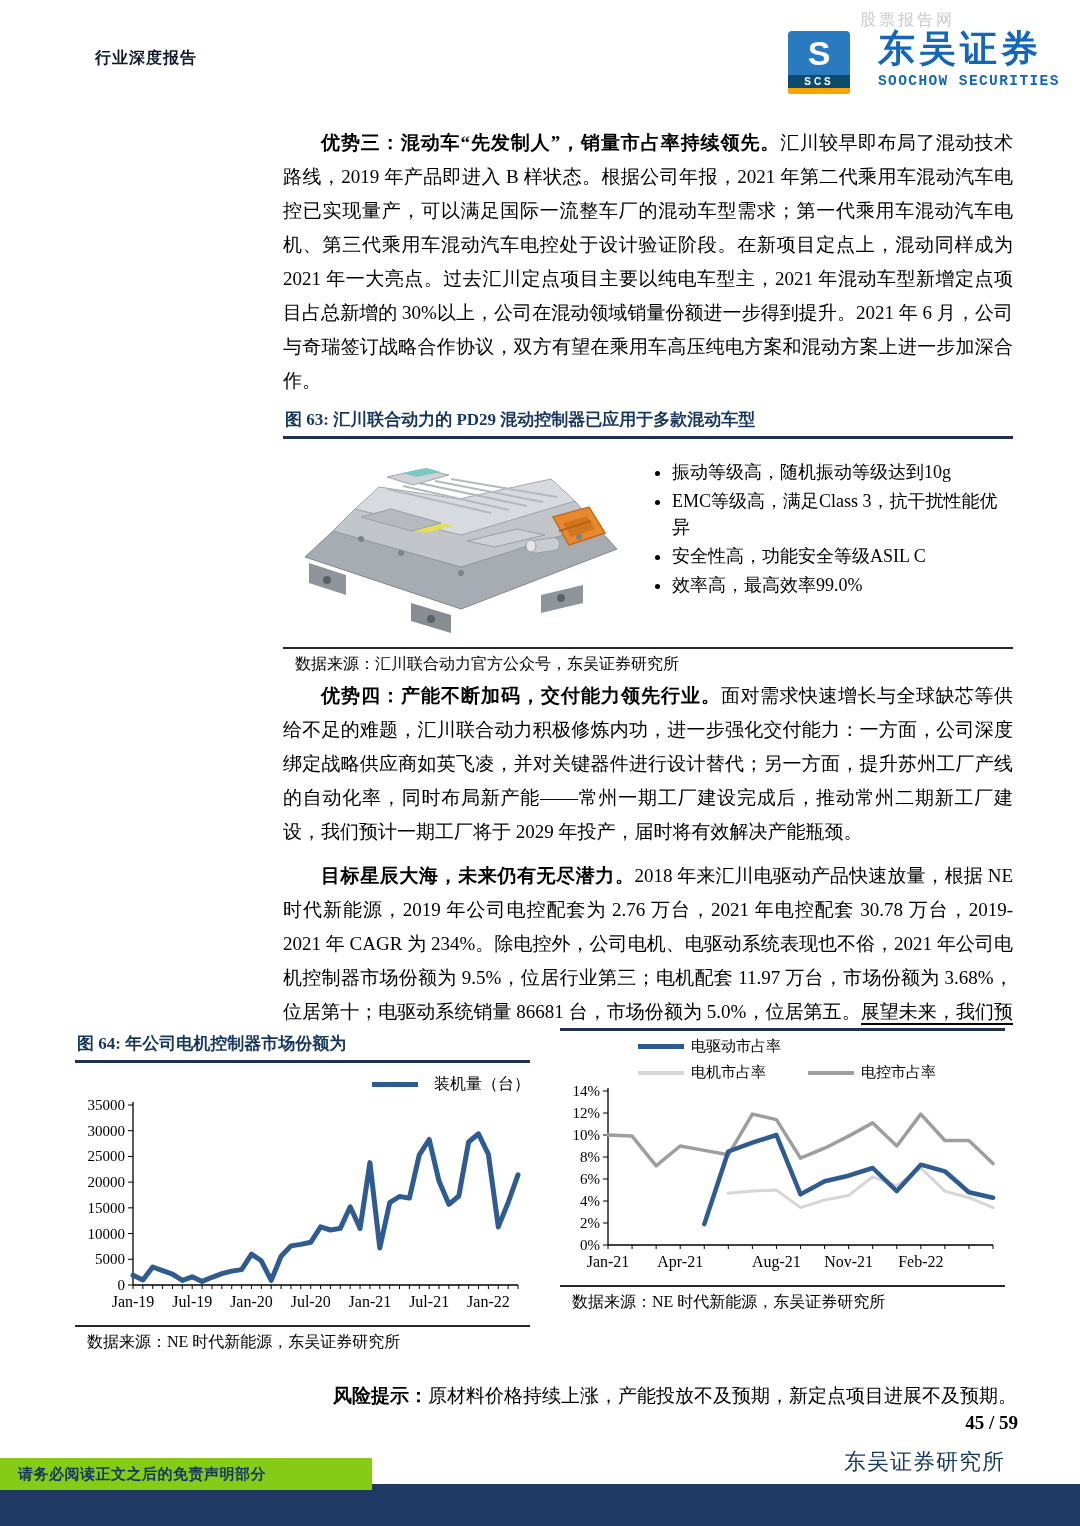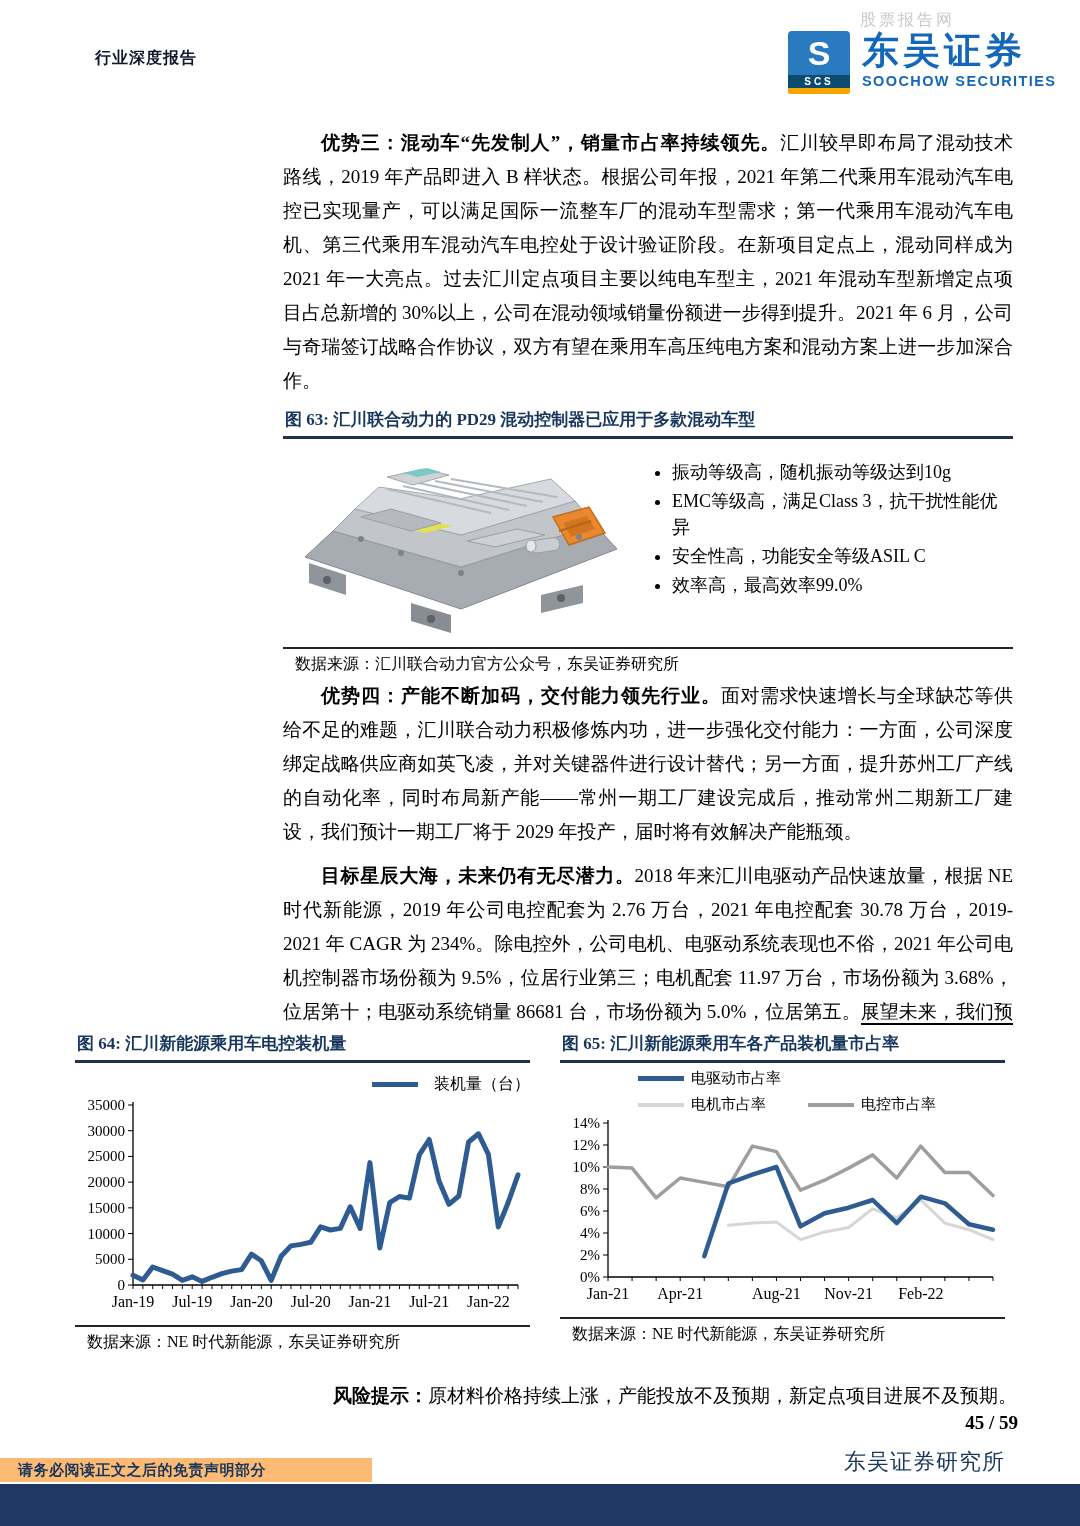--- a/index.html
+++ b/index.html
@@ -8,21 +8,21 @@
   
   .watermark{position:absolute;left:860px;top:10px;font-size:16px;letter-spacing:3px;color:#c9c9c9;}
   .report-type{position:absolute;left:95px;top:48px;font-size:16px;font-weight:600;color:#0f172a;letter-spacing:1px;}
   .logo{position:absolute;left:788px;top:31px;display:flex;align-items:flex-start;}
   .logo-mark{width:62px;height:63px;display:flex;flex-direction:column;}
   .logo-swirl{height:44px;background:#2a7ac0;border-radius:4px 4px 0 0;color:#fff;display:flex;align-items:center;justify-content:center;
               font-family:"Liberation Sans",sans-serif;font-weight:bold;font-size:34px;transform:none;}
   .logo-abbr{height:13px;background:#0c4a6e;color:#fff;font-family:"Liberation Sans",sans-serif;font-weight:bold;
              font-size:10px;letter-spacing:3px;display:flex;align-items:center;justify-content:center;}
   .logo-orange{height:6px;background:#f7a600;border-radius:0 0 2px 2px;}
-  .logo-text{margin-left:12px;font-family:Liberation Sans, sans-serif;}
+  .logo-text{margin-left:28px;font-family:Liberation Mono, monospace;}
   .logo-cn{font-size:37px;line-height:40px;font-weight:bold;color:#1467b8;letter-spacing:4px;}
   .logo-en{font-size:14.5px;font-weight:bold;color:#1467b8;letter-spacing:1.4px;margin-top:2px;}
   
   .body-col{position:absolute;left:283px;top:126px;width:730px;height:902px;overflow:hidden;}
   .para{margin:0;font-size:19px;line-height:34px;text-align:justify;text-indent:2em;}
   .para + .para{margin-top:10px;}
   .para b{letter-spacing:0.5px;}
   .ul-run{border-bottom:2px solid #000;padding-bottom:1px;}
   
   .fig-title{font-size:17px;font-weight:bold;color:#17365d;padding:4px 0 5px 2px;}
@@ -46,21 +46,21 @@
   .legline{display:inline-block;width:46px;height:4px;}
   .legline.blue{background:#2f5b93;height:5px;}
   .legline.lgray{background:#d6d6d6;}
   .legline.dgray{background:#9e9e9e;}
   svg text{font-family:"Liberation Serif","DejaVu Serif",serif;fill:#000;}
   
   .risk{position:absolute;left:283px;top:1368px;width:730px;margin:12px;font-size:19px;line-height:32px;text-align:justify;text-indent:2em;}
   .page-num{position:absolute;right:62px;top:1412px;font-size:19px;font-weight:bold;}
   .brand{position:absolute;right:75px;top:1447px;font-size:22px;color:#17365d;letter-spacing:1px;}
   .navy-bar{position:absolute;left:0;bottom:0;width:1080px;height:42px;background:#1f3864;z-index:1;}
-  .disclaimer{position:absolute;left:0;top:1458px;width:372px;height:24px;background:#fdba74;z-index:2;
+  .disclaimer{position:absolute;left:0;top:1458px;width:372px;height:32px;background:#84cc16;z-index:2;
               display:flex;align-items:center;padding-left:18px;box-sizing:border-box;
               font-size:15px;font-weight:bold;color:#17365d;letter-spacing:0.5px;}
 </style>
 </head>
 <body>
 
 <div class="page">
 
   <div class="watermark">股票报告网</div>
   <div class="report-type">行业深度报告</div>
@@ -140,21 +140,21 @@
 
     <p class="para"><b>优势四：产能不断加码，交付能力领先行业。</b><span>面对需求快速增长与全球缺芯等供给不足的难题，汇川联合动力积极修炼内功，进一步强化交付能力：一方面，公司深度绑定战略供应商如英飞凌，并对关键器件进行设计替代；另一方面，提升苏州工厂产线的自动化率，同时布局新产能——常州一期工厂建设完成后，推动常州二期新工厂建设，我们预计一期工厂将于 2029 年投产，届时将有效解决产能瓶颈。</span></p>
 
     <p class="para"><b>目标星辰大海，未来仍有无尽潜力。</b><span>2018 年来汇川电驱动产品快速放量，根据 NE 时代新能源，2019 年公司电控配套为 2.76 万台，2021 年电控配套 30.78 万台，2019-2021 年 CAGR 为 234%。除电控外，公司电机、电驱动系统表现也不俗，2021 年公司电机控制器市场份额为 9.5%，位居行业第三；电机配套 11.97 万台，市场份额为 3.68%，位居第十；电驱动系统销量 86681 台，市场份额为 5.0%，位居第五。</span><span class="ul-run">展望未来，我们预计 2025 年公司有望拿到全球 10%左右装机量份额（其中国内有望达到 20%左右）。</span></p>
 
   </div>
 
   <div class="figures-row">
 
     <div class="figcol64">
-      <div class="fig-title">图 64: 汇川新能源乘用车电控装机量</div>
+      <div class="fig-title">图 64: 年公司电机控制器市场份额为</div>
       <div class="fig-rule"></div>
       <div class="legend64">
         <span class="legline blue"></span>
         <span>装机量（台）</span>
       </div>
       <svg width="455" height="224">
           <line x1="58" y1="5" x2="58" y2="188" stroke="#000" stroke-width="1.3"></line>
           <line x1="58" y1="188" x2="443" y2="188" stroke="#000" stroke-width="1.3"></line>
           <line x1="53" y1="188" x2="58" y2="188" stroke="#000" stroke-width="1"></line>
           <text x="50" y="193" text-anchor="end" font-size="15">0</text>
@@ -219,21 +219,20 @@
           <text x="294.9230769230769" y="210" text-anchor="middle" font-size="16">Jan-21</text>
           <text x="354.15384615384613" y="210" text-anchor="middle" font-size="16">Jul-21</text>
           <text x="413.38461538461536" y="210" text-anchor="middle" font-size="16">Jan-22</text>
           <path d="M58.0,178.2 L67.9,182.9 L77.7,170.0 L87.6,173.6 L97.5,177.2 L107.4,183.4 L117.2,179.8 L127.1,184.4 L137.0,180.3 L146.8,176.7 L156.7,174.1 L166.6,172.6 L176.5,157.1 L186.3,163.8 L196.2,183.4 L206.1,159.2 L215.9,148.9 L225.8,147.4 L235.7,145.3 L245.6,129.9 L255.4,133.0 L265.3,131.4 L275.2,109.8 L285.1,131.4 L294.9,65.6 L304.8,151.0 L314.7,105.7 L324.5,99.5 L334.4,101.1 L344.3,57.9 L354.2,42.5 L364.0,84.1 L373.9,107.3 L383.8,99.0 L393.6,45.0 L403.5,36.8 L413.4,57.4 L423.3,129.9 L433.1,105.7 L443.0,77.9 " fill="none" stroke="#2f5b93" stroke-width="5" stroke-linejoin="round" stroke-linecap="round"></path>
         </svg>
       <div class="fig-rule thin"></div>
       <div class="fig-source">数据来源：NE 时代新能源，东吴证券研究所</div>
     </div>
 
     <div class="figcol65">
-      <div class="fig-title">图 65: 汇川新能源乘用车各产品装机量市占率</div>
       <div class="fig-rule"></div>
       <div class="legend65">
         <div class="leg-row">
           <span class="leg-item">
             <span class="legline blue"></span>
             <span>电驱动市占率</span>
           </span>
         </div>
         <div class="leg-row">
           <span class="leg-item">

